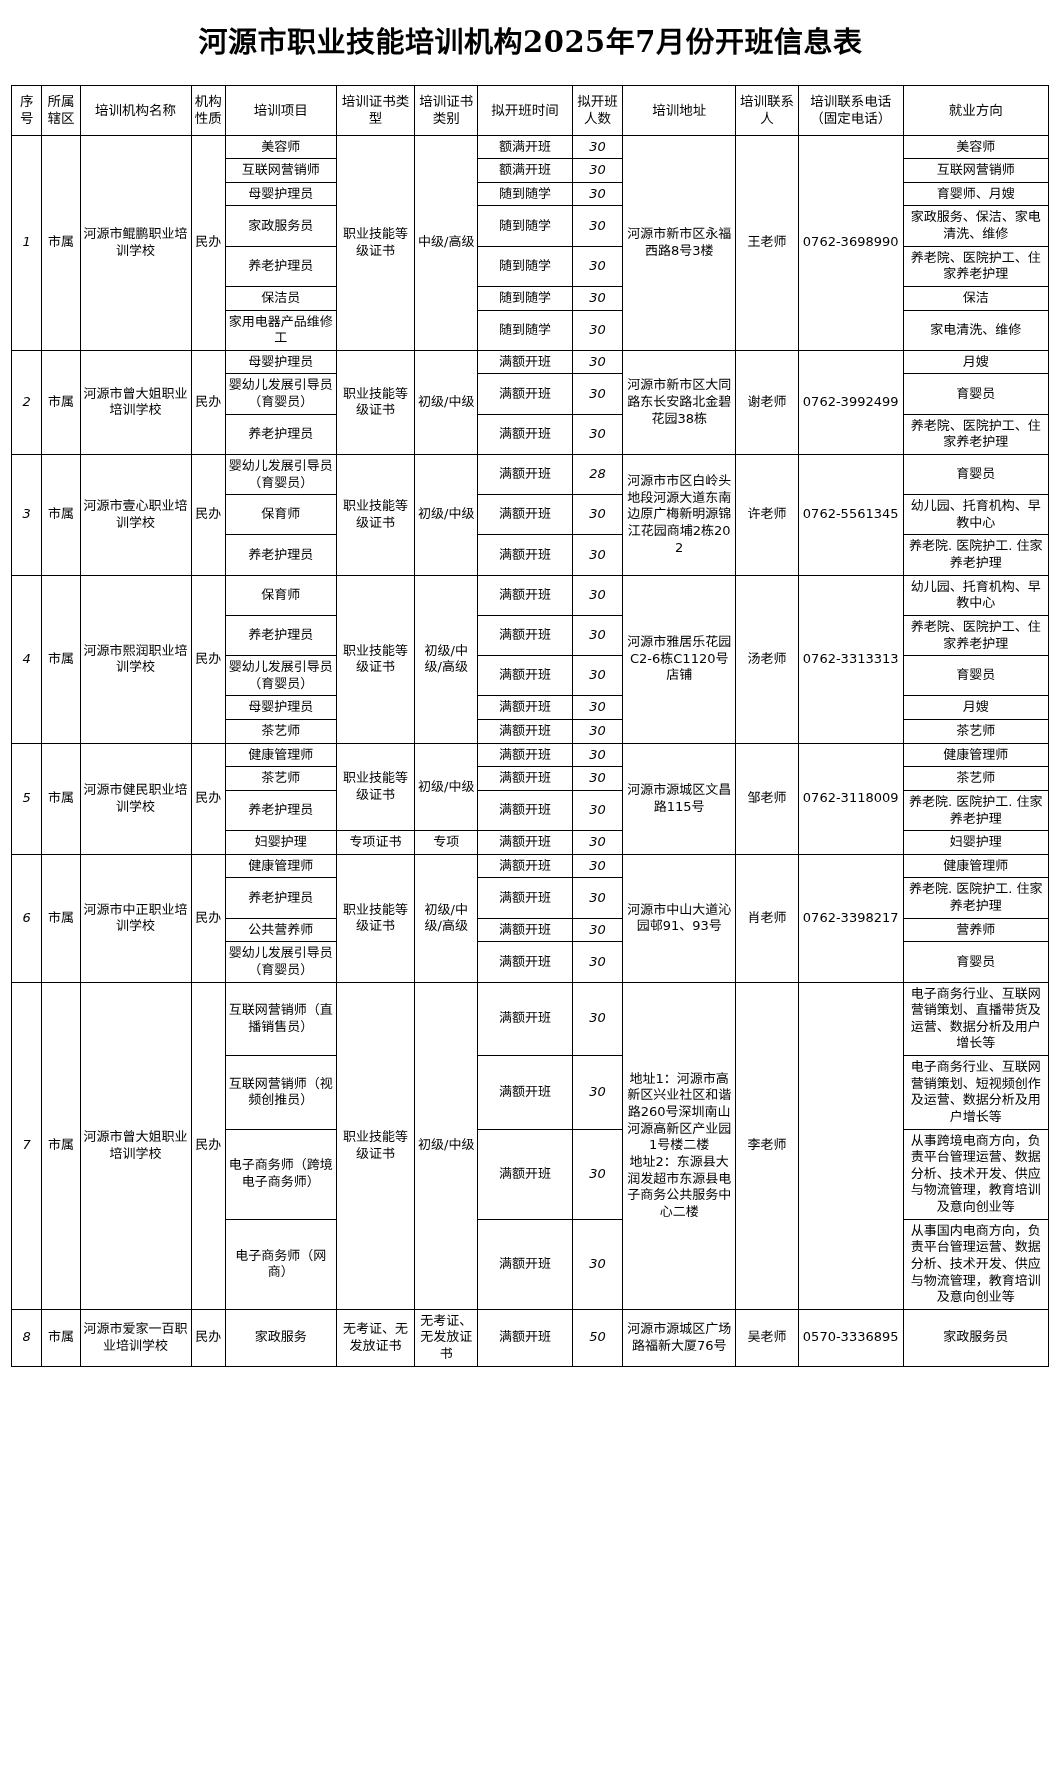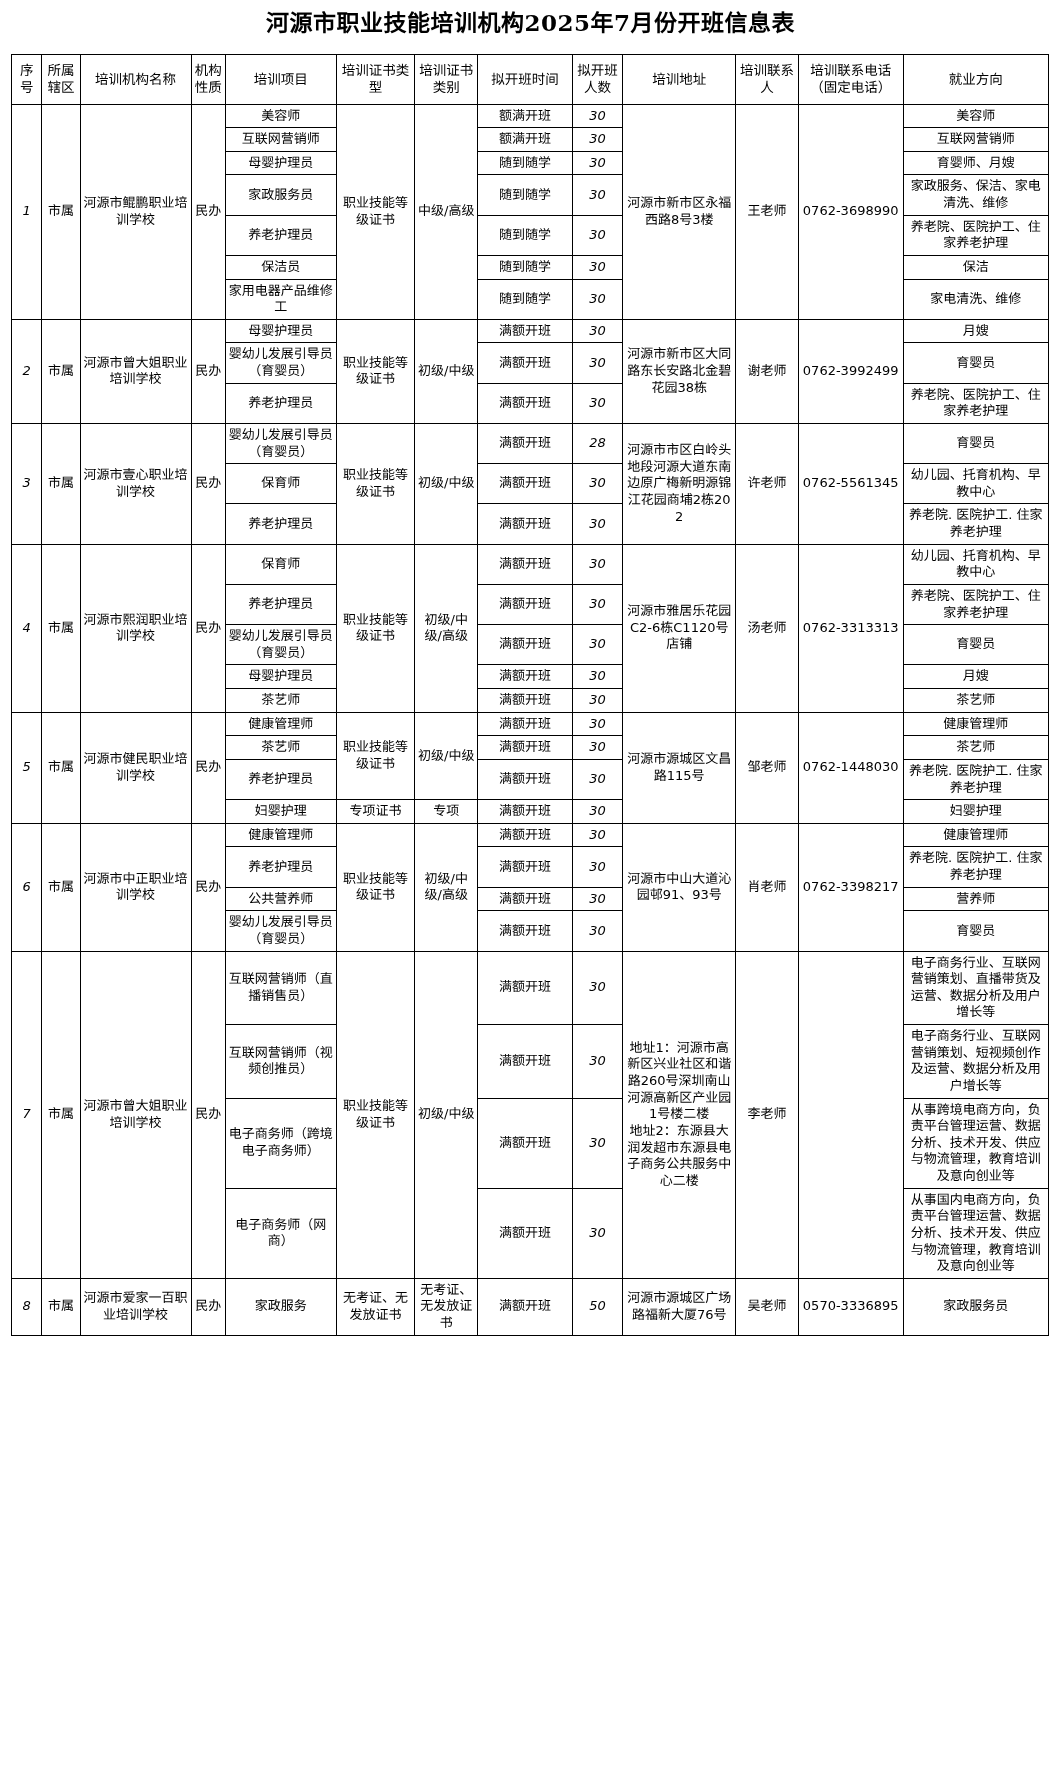--- a/index.html
+++ b/index.html
@@ -12,31 +12,31 @@
     font-family: "DejaVu Sans", "Liberation Sans", sans-serif;
     color: #000000;
   }
   .page {
     width: 1061px;
     box-sizing: border-box;
     padding: 0;
   }
   .title {
     text-align: center;
-    font-size: 23px;
+    font-size: 29px;
     font-weight: bold;
     letter-spacing: 0.5px;
-    padding: 4px 0 16px 0;
+    padding: 18px 0 16px 0;
     font-family: "DejaVu Serif", "Liberation Serif", serif;
   }
   table.info-table {
     border-collapse: collapse;
     table-layout: fixed;
     width: 1038px;
-    margin: 0 12px 10px 11px;
+    margin: 9px 12px 10px 11px;
   }
   table.info-table th,
   table.info-table td {
     border: 1px solid #000000;
     text-align: center;
     vertical-align: middle;
     font-size: 13px;
     line-height: 1.28;
     padding: 3px 2px;
     word-break: break-all;
@@ -254,21 +254,21 @@
           <td class="small" rowspan="4">市属</td>
           <td class="small" rowspan="4">河源市健民职业培训学校</td>
           <td class="small" rowspan="4">民办</td>
           <td class="small">健康管理师</td>
           <td class="small" rowspan="3">职业技能等级证书</td>
           <td class="small" rowspan="3">初级/中级</td>
           <td class="small">满额开班</td>
           <td class="num">30</td>
           <td class="tiny" rowspan="4">河源市源城区文昌路115号</td>
           <td class="small" rowspan="4">邹老师</td>
-          <td class="small" rowspan="4">0762-1448030</td>
+          <td class="small" rowspan="4">0762-3118009</td>
           <td class="tiny">健康管理师</td>
         </tr>
         <tr>
           <td class="small">茶艺师</td>
           <td class="small">满额开班</td>
           <td class="num">30</td>
           <td class="tiny">茶艺师</td>
         </tr>
         <tr>
           <td class="small">养老护理员</td>

